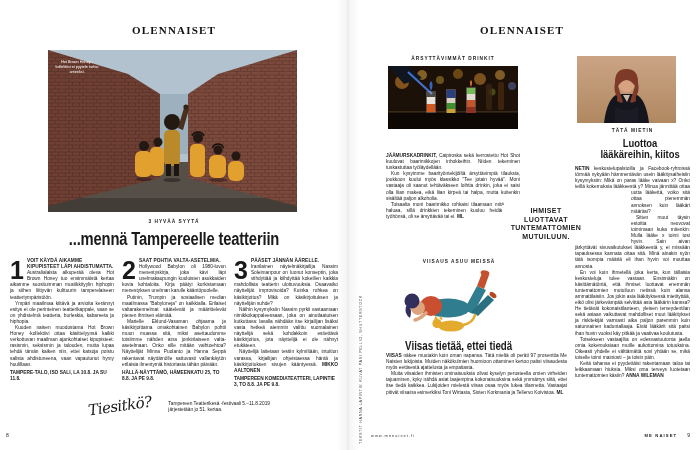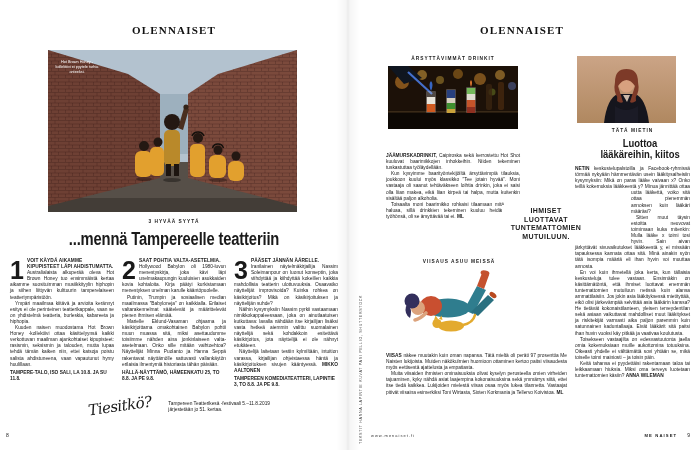--- a/index.html
+++ b/index.html
@@ -241,20 +241,23 @@
       <path d="M28,45 q-6,6 -11,7" stroke="#dca37d" stroke-width="3.6" fill="none" stroke-linecap="round"></path>
 
       <ellipse cx="53" cy="58" rx="13" ry="5.5" fill="#e3aa2e"></ellipse>
       <circle cx="39" cy="55.5" r="4.6" fill="#e3aa2e"></circle>
       <polygon points="36,52 37.5,47.5 40,51" fill="#e3aa2e"></polygon>
       <polygon points="41,51 43.5,47.5 44.5,52" fill="#e3aa2e"></polygon>
       <path d="M65,57 q10,-2 12,-10" stroke="#e3aa2e" stroke-width="2.6" fill="none" stroke-linecap="round"></path>
     </svg>
   </div>
 
+  <div class="abs center" style="left:386px;top:336px;width:146px;">
+    <span class="h-viisas" style="display:inline-block;">Viisas tietää, ettei tiedä</span>
+  </div>
 
   <div class="abs" style="left:386px;top:353px;width:181px;">
     <p class="bp"><b class="leadw">VIISAS</b><span> näkee muutakin kuin oman napansa. Tätä mieltä oli peräti 97 prosenttia Me Naisten lukijoista. Muiden näkökulmien huomioon ottaminen kertoo paitsi viisaudesta myös eettisestä ajattelusta ja empatiasta.</span></p>
     <p class="bp ind"><span>Muita viisaiden ihmisten ominaisuuksia olivat kyselyn perusteella omien virheiden tajuaminen, kyky nähdä asiat laajempina kokonaisuuksina sekä ymmärrys siitä, ettei itse tiedä kaikkea. Lukijoiden mielestä viisas osaa myös lukea tilannetta. Vastaajat pitivät viisaina esimerkiksi Toni Wirtasta, Sixten Korkmania ja Tellervo Koivistoa.</span> <b class="sig">ML</b></p>
   </div>
 
   <div class="photo" style="left:577px;top:56px;width:99px;height:67px;">
     <svg viewBox="0 0 99 67">
       <defs>
         <linearGradient id="pbg" x1="0" y1="0" x2="0" y2="1">

